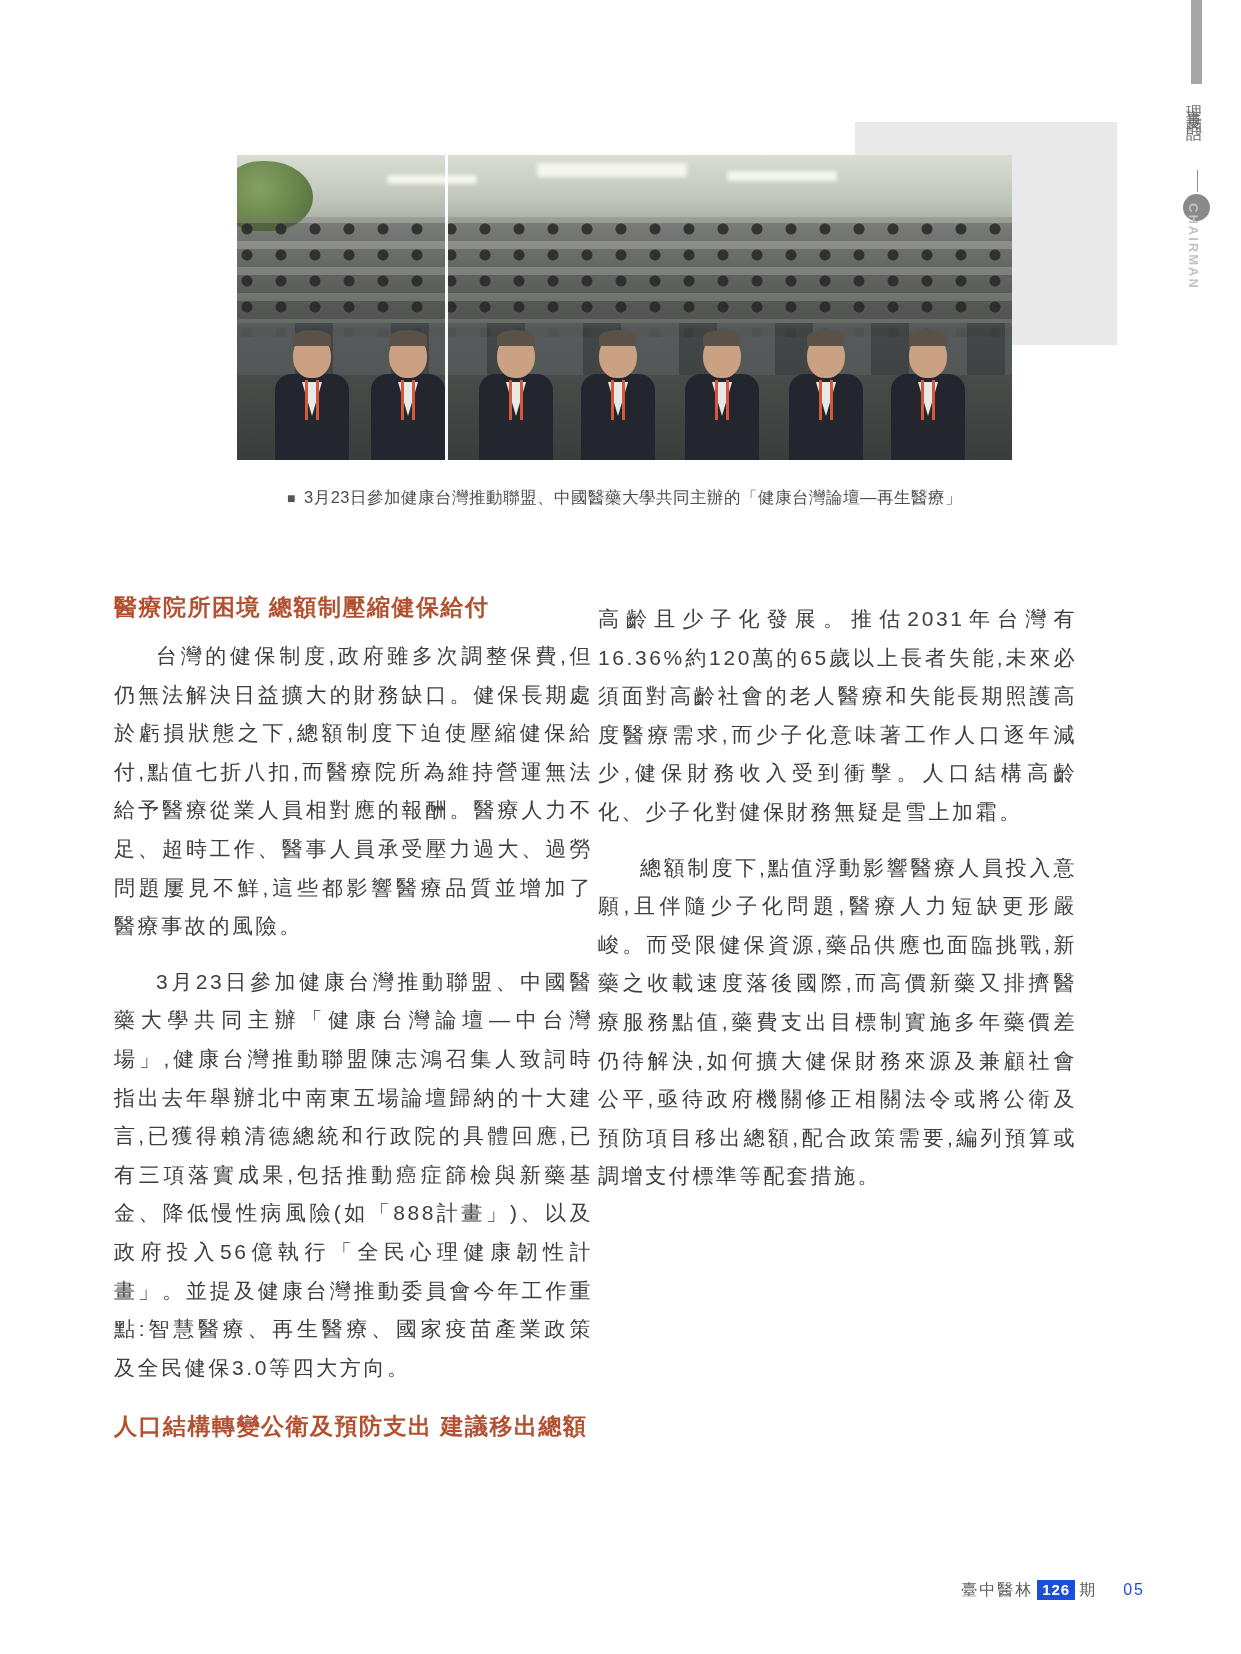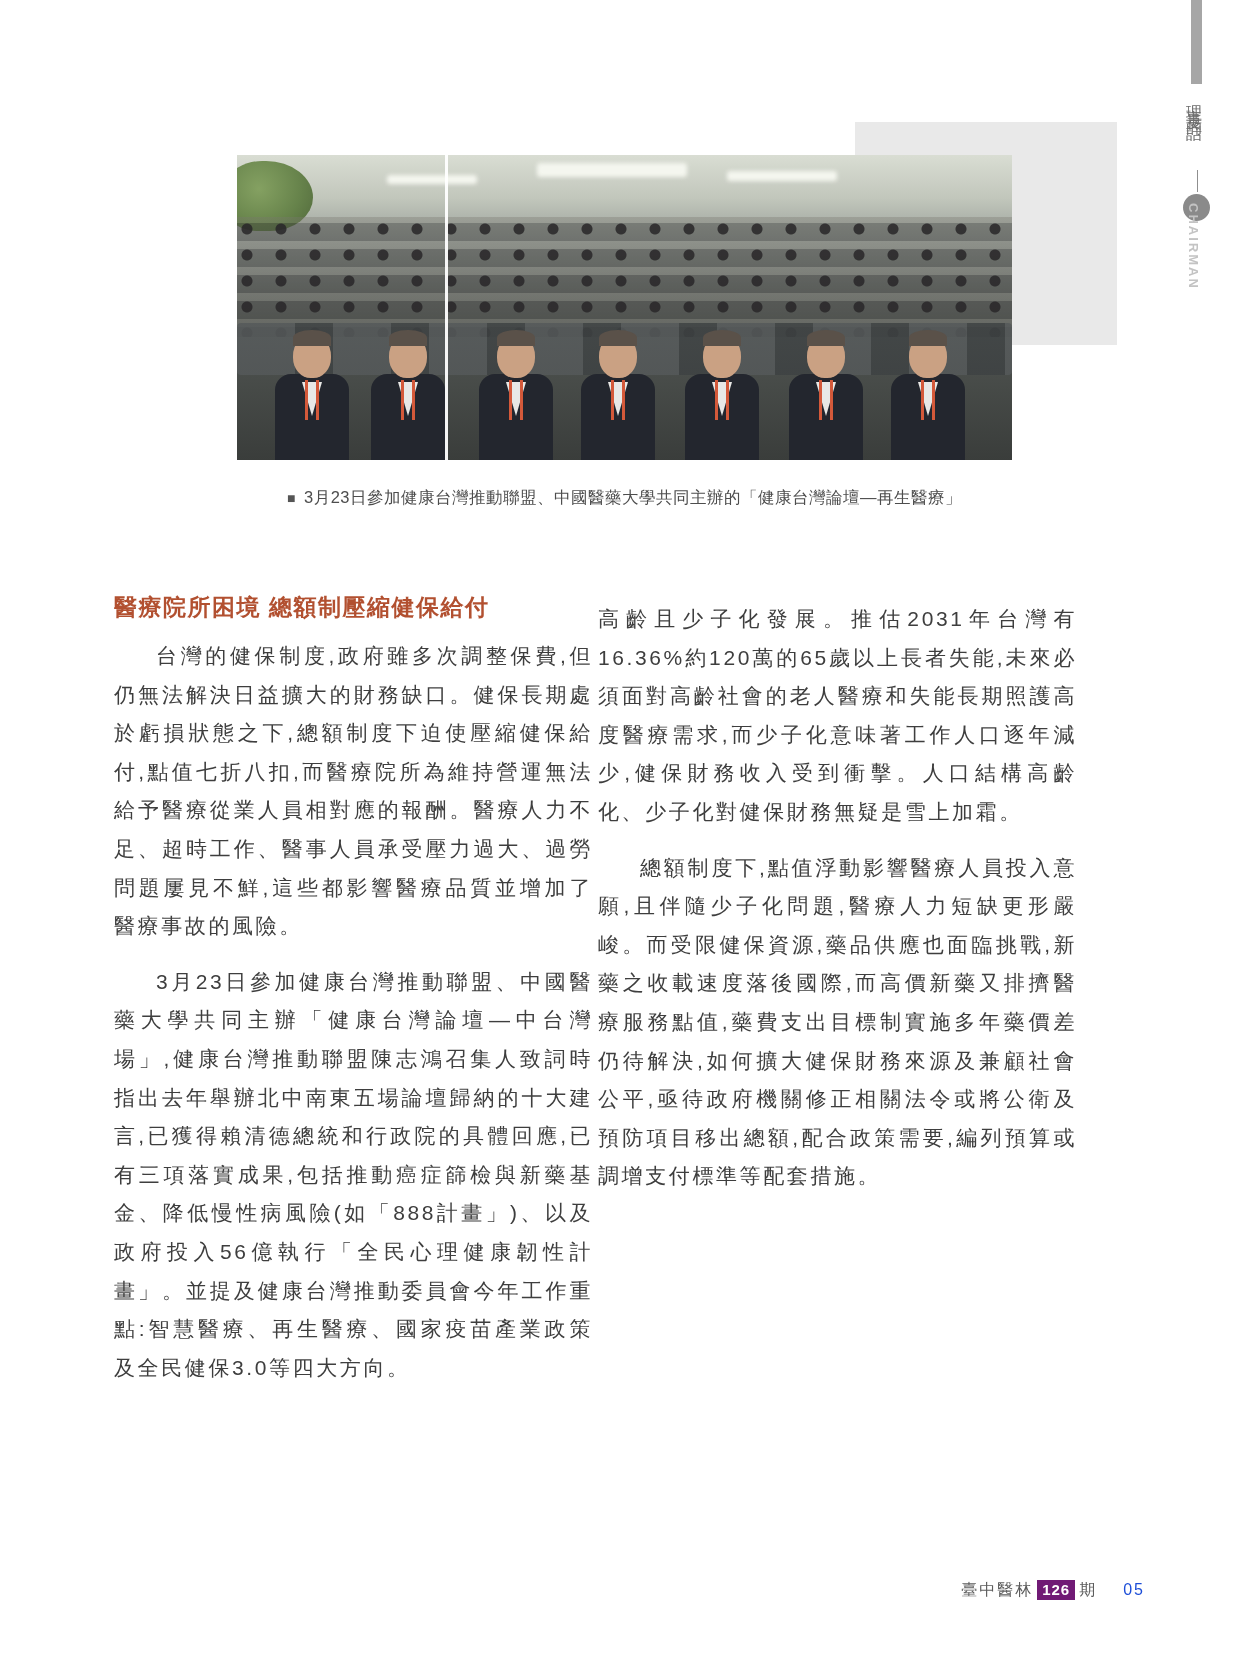--- a/index.html
+++ b/index.html
@@ -77,21 +77,21 @@
   .more-pill {
     display:inline-block; vertical-align:-2px; margin-left:10px;
     min-width:44px; height:24px; line-height:23px; border-radius:13px;
     background:#9aa0a4; color:#ffffff; text-align:center;
     font-size:15px; font-weight:bold; letter-spacing:1px; text-indent:0;
   }
 
   
   .footer { position:absolute; right:96px; top:1580px; font-size:16px; color:#5c5c5c; letter-spacing:2px; white-space:nowrap; }
   .footer .issue-badge {
-    display:inline-block; background:#701a75; color:#ffffff; font-weight:bold;
+    display:inline-block; background:#1d4ed8; color:#ffffff; font-weight:bold;
     padding:1px 5px 2px; margin:0 4px; letter-spacing:1px; font-size:15px;
   }
   .footer .pageno { margin-left:26px; color:#1d4ed8; }
 </style>
 </head>
 <body>
 
 <div class="page">
 
   <div class="side-bar-block"></div>
@@ -162,20 +162,21 @@
   </div>
 
   <div class="caption">
     <span class="marker">■</span><span>3月23日參加健康台灣推動聯盟、中國醫藥大學共同主辦的「健康台灣論壇—再生醫療」</span>
   </div>
 
   <div class="col col-left">
     <div class="heading">醫療院所困境 總額制壓縮健保給付</div>
     <p class="para indent">台灣的健保制度,政府雖多次調整保費,但仍無法解決日益擴大的財務缺口。健保長期處於虧損狀態之下,總額制度下迫使壓縮健保給付,點值七折八扣,而醫療院所為維持營運無法給予醫療從業人員相對應的報酬。醫療人力不足、超時工作、醫事人員承受壓力過大、過勞問題屢見不鮮,這些都影響醫療品質並增加了醫療事故的風險。</p>
     <p class="para indent">3月23日參加健康台灣推動聯盟、中國醫藥大學共同主辦「健康台灣論壇—中台灣場」,健康台灣推動聯盟陳志鴻召集人致詞時指出去年舉辦北中南東五場論壇歸納的十大建言,已獲得賴清德總統和行政院的具體回應,已有三項落實成果,包括推動癌症篩檢與新藥基金、降低慢性病風險(如「888計畫」)、以及政府投入56億執行「全民心理健康韌性計畫」。並提及健康台灣推動委員會今年工作重點:智慧醫療、再生醫療、國家疫苗產業政策及全民健保3.0等四大方向。</p>
+    <div class="heading heading2">人口結構轉變公衛及預防支出 建議移出總額</div>
   </div>
 
   <div class="col col-right">
     <p class="para">高齡且少子化發展。推估2031年台灣有16.36%約120萬的65歲以上長者失能,未來必須面對高齡社會的老人醫療和失能長期照護高度醫療需求,而少子化意味著工作人口逐年減少,健保財務收入受到衝擊。人口結構高齡化、少子化對健保財務無疑是雪上加霜。</p>
     <p class="para indent">總額制度下,點值浮動影響醫療人員投入意願,且伴隨少子化問題,醫療人力短缺更形嚴峻。而受限健保資源,藥品供應也面臨挑戰,新藥之收載速度落後國際,而高價新藥又排擠醫療服務點值,藥費支出目標制實施多年藥價差仍待解決,如何擴大健保財務來源及兼顧社會公平,亟待政府機關修正相關法令或將公衛及預防項目移出總額,配合政策需要,編列預算或調增支付標準等配套措施。</p>
   </div>
 
   <div class="footer">
     <span>臺中醫林</span><span class="issue-badge">126</span><span>期</span><span class="pageno">05</span>
   </div>

